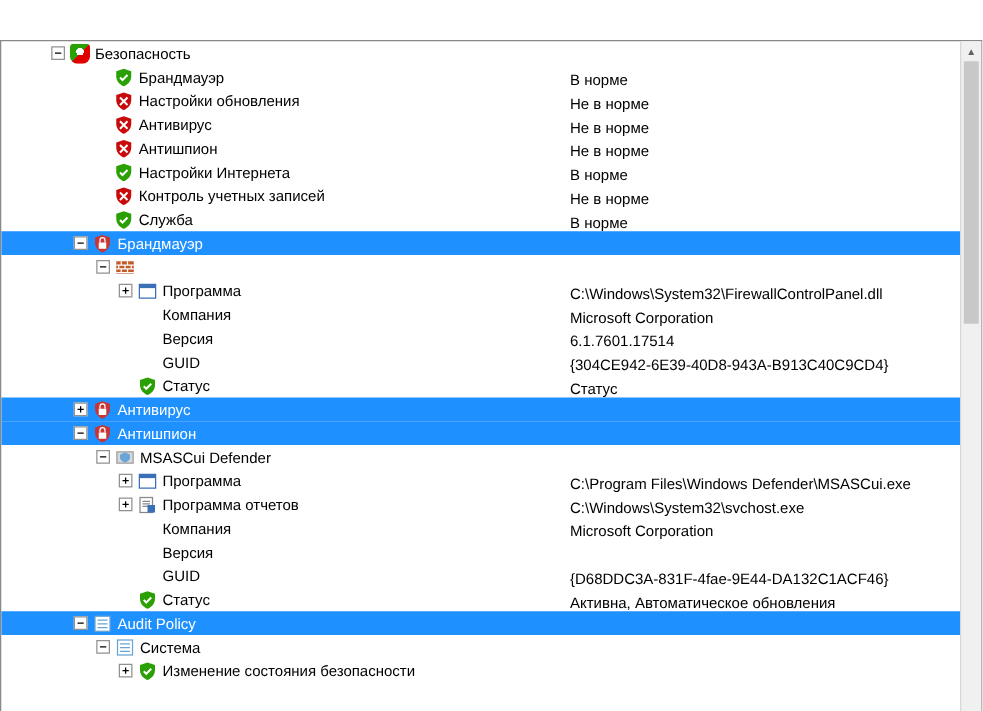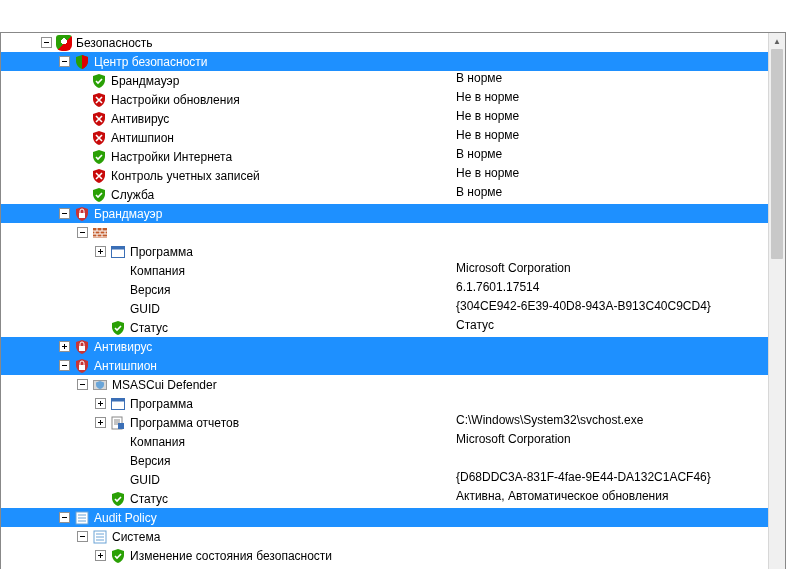--- a/index.html
+++ b/index.html
@@ -72,21 +72,21 @@
     align-items: center;
     white-space: nowrap;
   }
   .row .left {
     display: flex;
     align-items: center;
     height: 100%;
   }
   .row .right {
     display: flex;
-    align-items: flex-start;
+    align-items: flex-end;
     height: 100%;
     padding-right: 6px;
   }
   .row.header {
     background: #1e90ff;
     color: #fff;
   }
   .indent {
     display: inline-block;
     height: 1px;
@@ -144,34 +144,20 @@
     <div class="row">
       <div class="left">
         <span class="indent" style="width:40px"></span>
         <span class="expander"></span>
         <span class="icon i-shield-root"></span>
         <span class="label">Безопасность</span>
       </div>
       <div class="right"></div>
     </div>
 
-    <div class="row header">
-      <div class="left">
-        <span class="indent" style="width:58px"></span>
-        <span class="expander"></span>
-        <span class="icon">
-          <svg viewBox="0 0 16 16">
-              <path d="M8 1l6 2v4c0 4-3 7-6 8-3-1-6-4-6-8V3l6-2z" fill="#2aa005"></path>
-              <path d="M8 1l6 2v4c0 4-3 7-6 8V1z" fill="#e00000"></path>
-            </svg>
-        </span>
-        <span class="label">Центр безопасности</span>
-      </div>
-      <div class="right"></div>
-    </div>
 
     <div id="sc-items">
         <div class="row">
           <div class="left">
             <span class="indent" style="width:90px"></span>
             <span class="icon">
               <svg viewBox="0 0 16 16">
                 <path d="M8 1l6 2v4c0 4-3 7-6 8-3-1-6-4-6-8V3l6-2z" fill="#2aa005"></path>
                 <path d="M5 8l2 2 4-4" stroke="#fff" stroke-width="1.6" fill="none"></path>
               </svg>
@@ -321,20 +307,23 @@
             <span class="indent" style="width:94px"></span>
             <span class="expander plus"></span>
             <span class="icon">
               <svg viewBox="0 0 16 16">
                 <rect x="1.5" y="2.5" width="13" height="11" fill="#fff" stroke="#3b6fb6"></rect>
                 <rect x="1.5" y="2.5" width="13" height="3" fill="#3b6fb6"></rect>
               </svg>
             </span>
             <span class="label">Программа</span>
           </div>
+          <div class="right">
+            <span class="label">C:\Windows\System32\FirewallControlPanel.dll</span>
+          </div>
         </div>
         <div class="row">
           <div class="left">
             <span class="indent" style="width:94px"></span>
             <span class="indent" style="width:15px"></span>
             <span class="icon"></span>
             <span class="label">Компания</span>
           </div>
           <div class="right">
             <span class="label">Microsoft Corporation</span>
@@ -433,20 +422,23 @@
           <div class="left">
             <span class="indent" style="width:94px"></span>
             <span class="expander plus"></span>
             <span class="icon">
               <svg viewBox="0 0 16 16">
                 <rect x="1.5" y="2.5" width="13" height="11" fill="#fff" stroke="#3b6fb6"></rect>
                 <rect x="1.5" y="2.5" width="13" height="3" fill="#3b6fb6"></rect>
               </svg>
             </span>
             <span class="label">Программа</span>
+          </div>
+          <div class="right">
+            <span class="label">C:\Program Files\Windows Defender\MSASCui.exe</span>
           </div>
         </div>
         <div class="row">
           <div class="left">
             <span class="indent" style="width:94px"></span>
             <span class="expander plus"></span>
             <span class="icon">
               <svg viewBox="0 0 16 16">
                 <rect x="2" y="2" width="10" height="12" fill="#fff" stroke="#888"></rect>
                 <line x1="4" y1="5" x2="10" y2="5" stroke="#888"></line>

